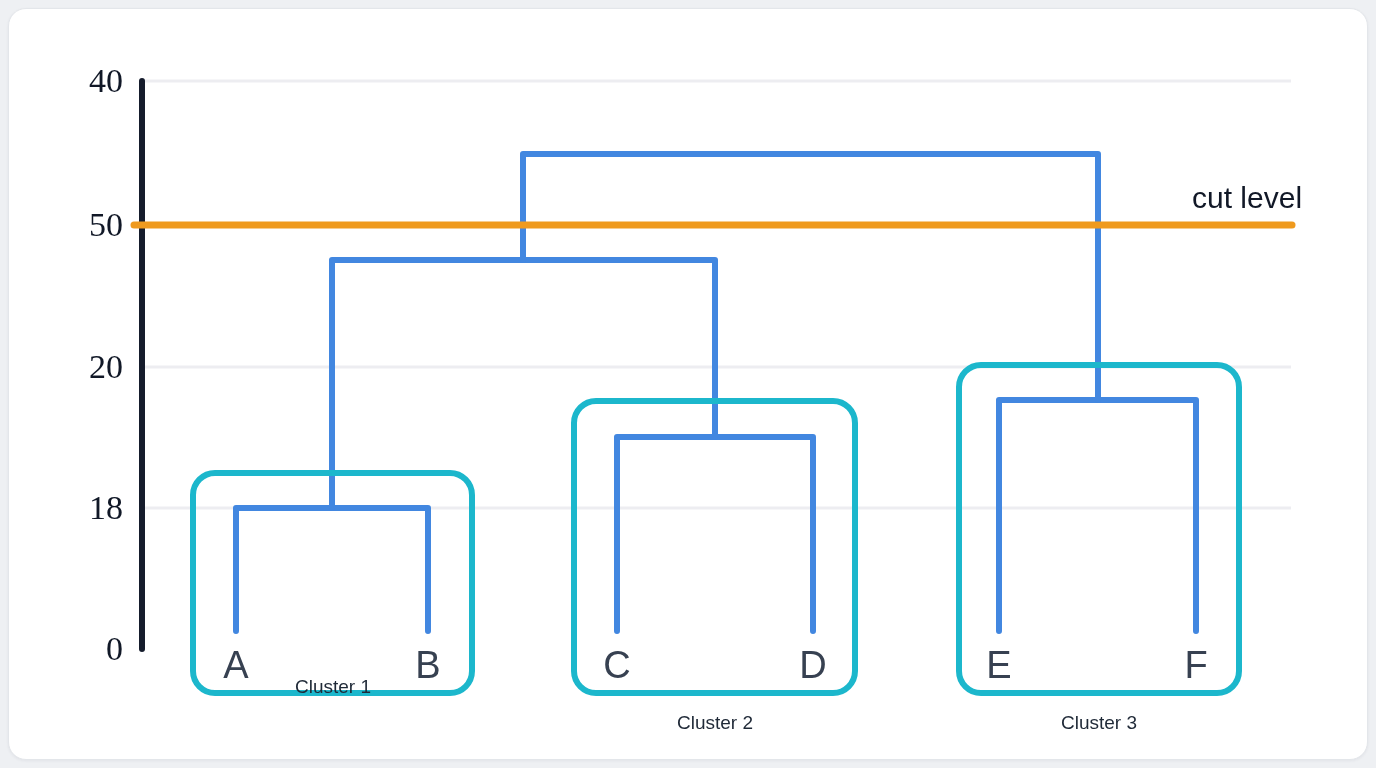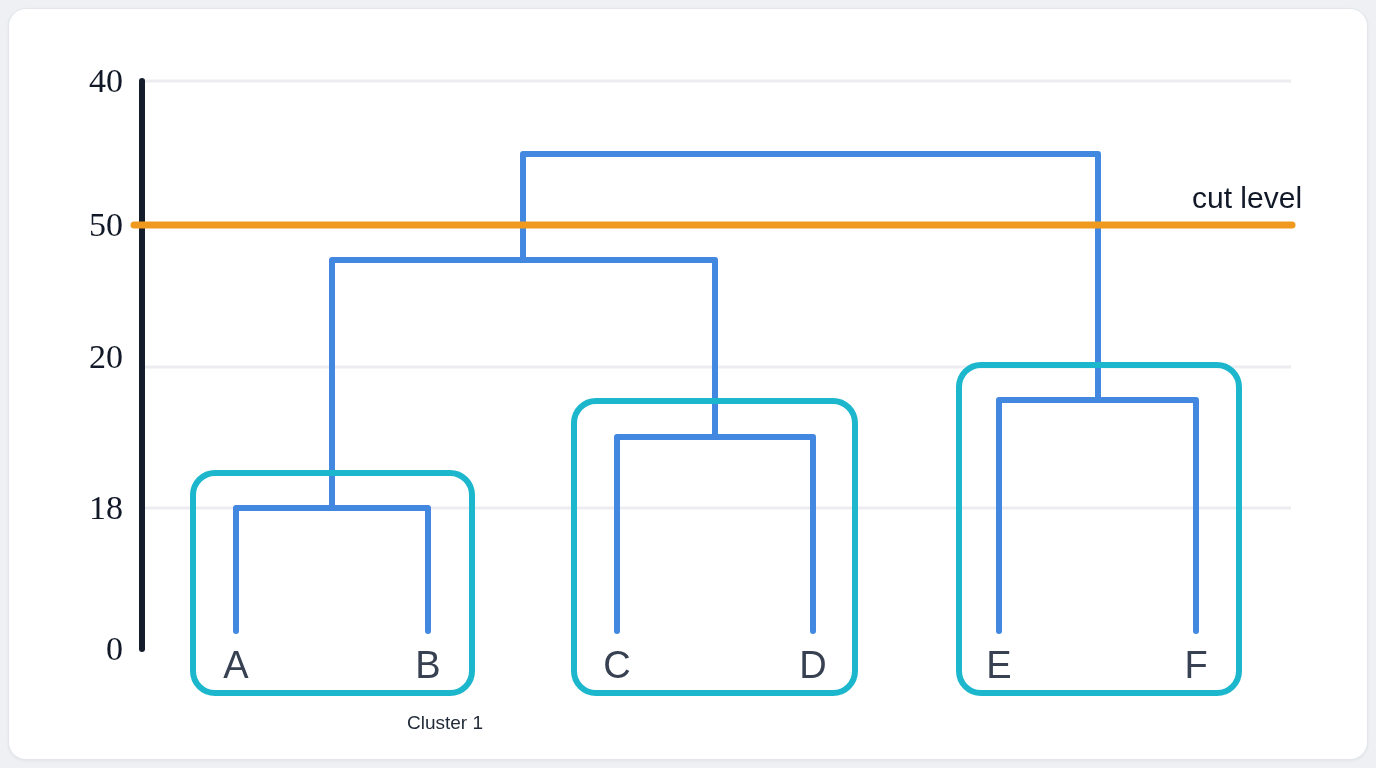--- a/index.html
+++ b/index.html
@@ -89,28 +89,30 @@
 
     <g fill="none" stroke="#1CB7CC" stroke-width="6">
       <rect x="184" y="464" width="279" height="220" rx="22" ry="22"></rect>
       <rect x="565" y="392" width="281" height="292" rx="22" ry="22"></rect>
       <rect x="950" y="356" width="280" height="328" rx="22" ry="22"></rect>
     </g>
   </svg>
 
   <div class="axis-tick-label" style="left:54px; top:55px;">40</div>
   <div class="axis-tick-label" style="left:54px; top:199px;">50</div>
-  <div class="axis-tick-label" style="left:54px; top:331px;">20</div>
+  <div class="axis-tick-label" style="left:54px; top:341px;">20</div>
   <div class="axis-tick-label" style="left:54px; top:482px;">18</div>
   <div class="axis-tick-label" style="left:54px; top:623px;">0</div>
 
   <div class="leaf-label" style="left:197px; top:637px;">A</div>
   <div class="leaf-label" style="left:389px; top:637px;">B</div>
   <div class="leaf-label" style="left:578px; top:637px;">C</div>
   <div class="leaf-label" style="left:774px; top:637px;">D</div>
   <div class="leaf-label" style="left:960px; top:637px;">E</div>
   <div class="leaf-label" style="left:1157px; top:637px;">F</div>
 
-  <div class="cluster-label" style="left:174px; top:704px;text-align:right;">Cluster 1</div>
+  <div class="cluster-label" style="left:174px; top:668px;">Cluster 1</div>
+  <div class="cluster-label" style="left:556px; top:704px;">Cluster 2</div>
+  <div class="cluster-label" style="left:940px; top:704px;">Cluster 3</div>
 
   <div class="cut-label" style="left:1147px; top:174px;margin-left:36px;">cut level</div>
 
 </div>
 
 </body></html>

